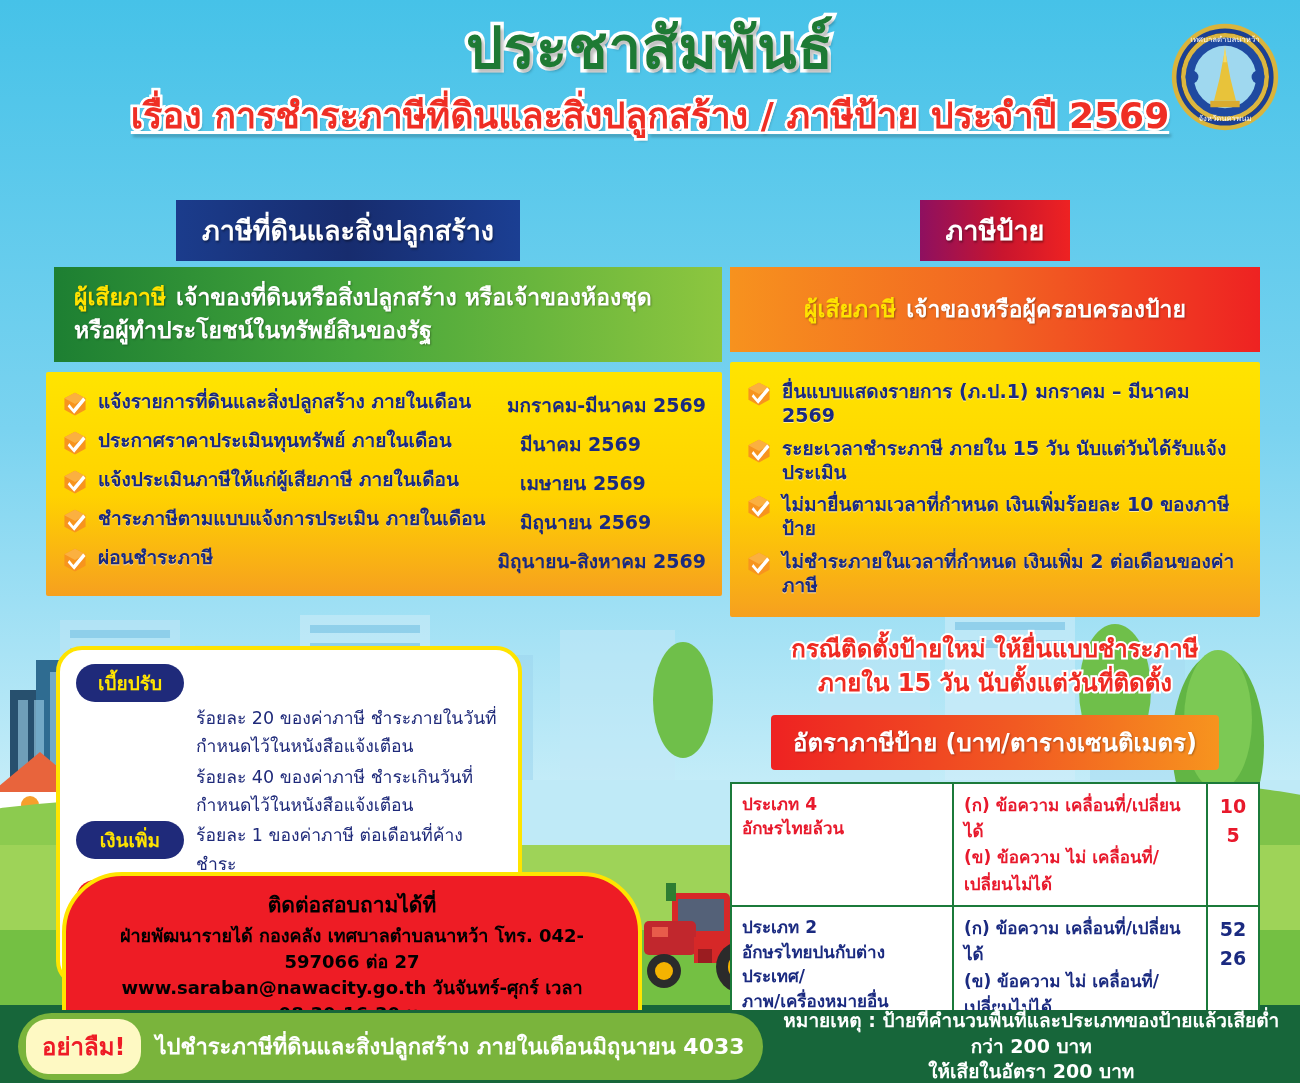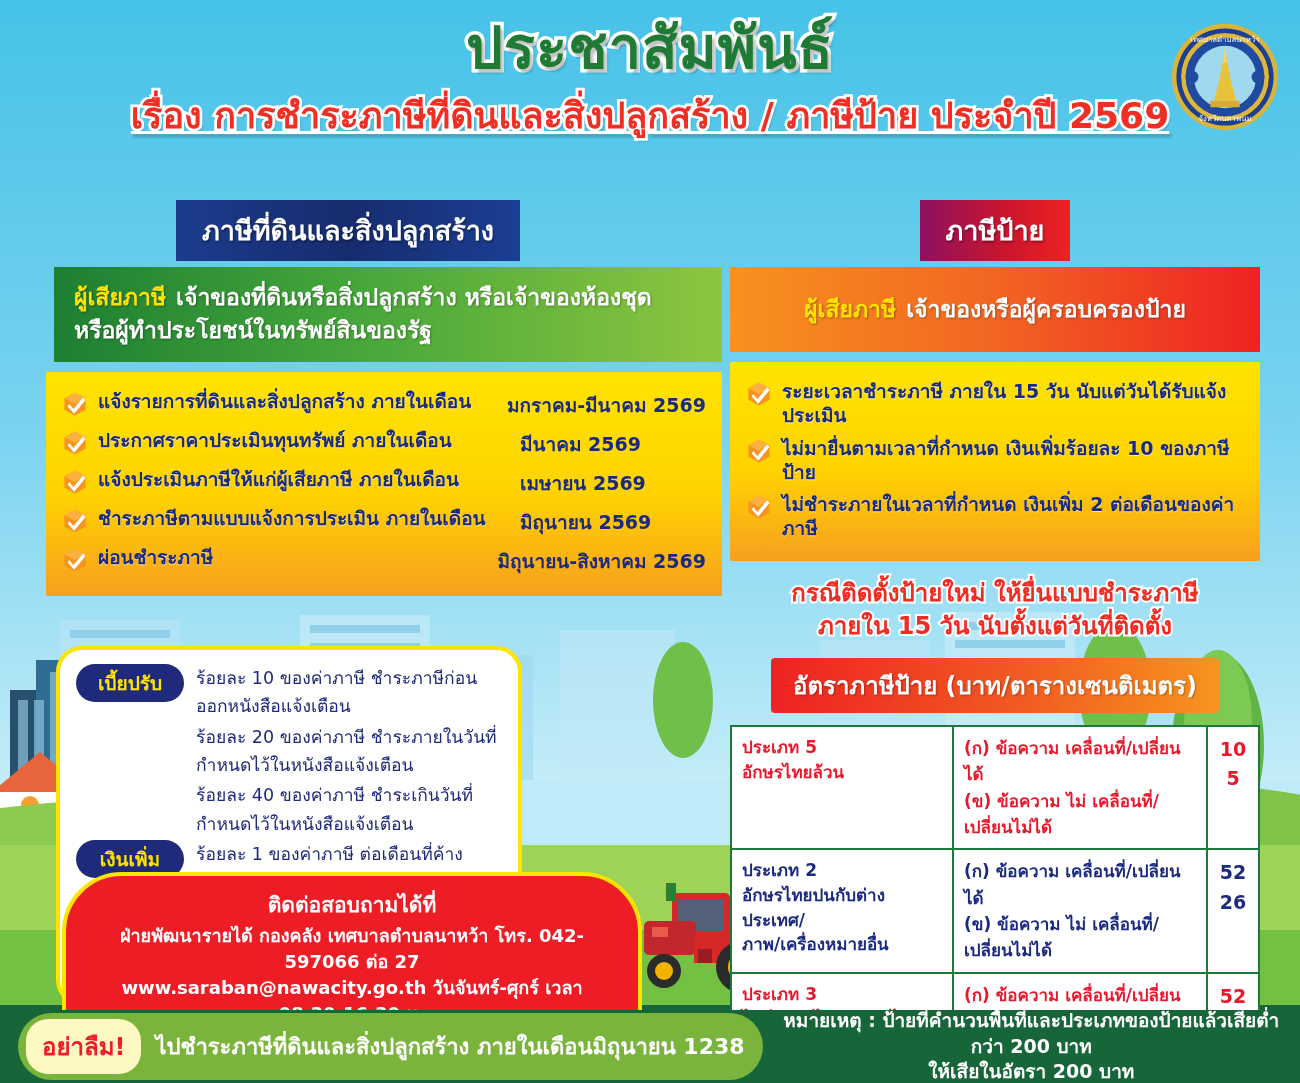--- a/index.html
+++ b/index.html
@@ -105,21 +105,21 @@
   .pill-navy { background:#1f2a7a; }
   .pill-red  { background:#ee1c25; color:#ffffff; }
   .pen-spacer { flex:0 0 auto; width:108px; margin-right:12px; }
   .pen-text { font-size:17.5px; color:#1f2a7a; line-height:1.62; font-weight:500; }
   .pen-text.red { color:#ee1c25; }
 
   
   #contact {
     position:absolute; left:62px; top:872px; width:580px; z-index:5;
     background:#ee1c25; border:4px solid #ffe400; border-radius:60px;
-    padding:12px 24px 14px 24px; text-align:center; color:#ffffff;
+    padding:12px 24px 14px 24px; text-align:center; color:#000000;
   }
   #contact-title { font-size:21px; font-weight:700; margin-bottom:2px; }
   .contact-line { font-size:18px; font-weight:700; line-height:1.45; }
 
   
   #bottom { position:absolute; left:0; right:0; bottom:0; height:73px; z-index:6;
             background:#17663a; display:flex; align-items:center; }
   #remind {
     margin-left:18px; display:flex; align-items:center;
     background:#7ab43c; border-radius:34px; padding:6px 18px 6px 8px;
@@ -322,20 +322,28 @@
     <span class="payer-label">ผู้เสียภาษี</span><span>เจ้าของหรือผู้ครอบครองป้าย</span>
   </div>
 
   <div class="check-panel">
     <div class="check-row">
       <svg class="chk" viewBox="0 0 32 32">
         <polygon points="16,2 29,9 29,23 16,30 3,23 3,9" fill="#f7941e"></polygon>
         <polygon points="16,2 29,9 16,16 3,9" fill="#fbb040"></polygon>
         <path d="M9 16 l5 6 l12 -14 l3 3 l-14 17 l-8 -9 z" fill="#ffffff"></path>
       </svg>
+      <span class="chk-text">ยื่นแบบแสดงรายการ (ภ.ป.1) มกราคม – มีนาคม 2569</span>
+    </div>
+    <div class="check-row">
+      <svg class="chk" viewBox="0 0 32 32">
+        <polygon points="16,2 29,9 29,23 16,30 3,23 3,9" fill="#f7941e"></polygon>
+        <polygon points="16,2 29,9 16,16 3,9" fill="#fbb040"></polygon>
+        <path d="M9 16 l5 6 l12 -14 l3 3 l-14 17 l-8 -9 z" fill="#ffffff"></path>
+      </svg>
       <span class="chk-text">ระยะเวลาชำระภาษี  ภายใน 15 วัน นับแต่วันได้รับแจ้งประเมิน</span>
     </div>
     <div class="check-row">
       <svg class="chk" viewBox="0 0 32 32">
         <polygon points="16,2 29,9 29,23 16,30 3,23 3,9" fill="#f7941e"></polygon>
         <polygon points="16,2 29,9 16,16 3,9" fill="#fbb040"></polygon>
         <path d="M9 16 l5 6 l12 -14 l3 3 l-14 17 l-8 -9 z" fill="#ffffff"></path>
       </svg>
       <span class="chk-text">ไม่มายื่นตามเวลาที่กำหนด เงินเพิ่มร้อยละ 10 ของภาษีป้าย</span>
     </div>
@@ -355,21 +363,21 @@
   </div>
 
   <div id="rate-head-wrap">
     <div id="rate-head">อัตราภาษีป้าย (บาท/ตารางเซนติเมตร)</div>
   </div>
 
   <table id="rate-table">
     <tbody>
         <tr>
       <td class="rt-type c-red">
-        <div>ประเภท 5</div>
+        <div>ประเภท 4</div>
         <div>อักษรไทยล้วน</div>
       </td>
       <td class="rt-cond c-red">
         <div>(ก) ข้อความ เคลื่อนที่/เปลี่ยนได้</div>
         <div>(ข) ข้อความ ไม่ เคลื่อนที่/เปลี่ยนไม่ได้</div>
       </td>
       <td class="rt-val c-red">
         <div>10</div>
         <div>5</div>
       </td>
@@ -404,21 +412,20 @@
         <div>50</div>
       </td>
     </tr>
   </tbody>
     </table>
 </div>
 
 <div id="penalty">
   <div class="pen-row">
     <div class="pen-pill pill-navy">เบี้ยปรับ</div>
-    <div class="pen-text">ร้อยละ 10 ของค่าภาษี ชำระภาษีก่อนออกหนังสือแจ้งเตือน</div>
   </div>
   <div class="pen-row">
     <div class="pen-spacer"></div>
     <div class="pen-text">ร้อยละ 20 ของค่าภาษี ชำระภายในวันที่กำหนดไว้ในหนังสือแจ้งเตือน</div>
   </div>
   <div class="pen-row">
     <div class="pen-spacer"></div>
     <div class="pen-text">ร้อยละ 40 ของค่าภาษี ชำระเกินวันที่กำหนดไว้ในหนังสือแจ้งเตือน</div>
   </div>
   <div class="pen-row">
@@ -467,19 +474,19 @@
 <div id="contact">
   <div id="contact-title">ติดต่อสอบถามได้ที่</div>
   <div class="contact-line">ฝ่ายพัฒนารายได้ กองคลัง เทศบาลตำบลนาหว้า โทร. 042-597066 ต่อ 27</div>
   <div class="contact-line">www.saraban@nawacity.go.th วันจันทร์-ศุกร์ เวลา 08.30-16.30 น.</div>
   <div class="contact-line">ยกเว้นวันหยุดราชการและวันหยุดนักขัตฤกษ์</div>
 </div>
 
 <div id="bottom">
   <div id="remind">
     <div id="remind-badge">อย่าลืม!</div>
-    <div id="remind-text">ไปชำระภาษีที่ดินและสิ่งปลูกสร้าง ภายในเดือนมิถุนายน 1238</div>
+    <div id="remind-text">ไปชำระภาษีที่ดินและสิ่งปลูกสร้าง ภายในเดือนมิถุนายน 4033</div>
   </div>
   <div id="footnote">
     <div>หมายเหตุ : ป้ายที่คำนวนพื้นที่และประเภทของป้ายแล้วเสียต่ำกว่า 200 บาท</div>
     <div>ให้เสียในอัตรา 200 บาท</div>
   </div>
 </div>
 
 </body></html>

